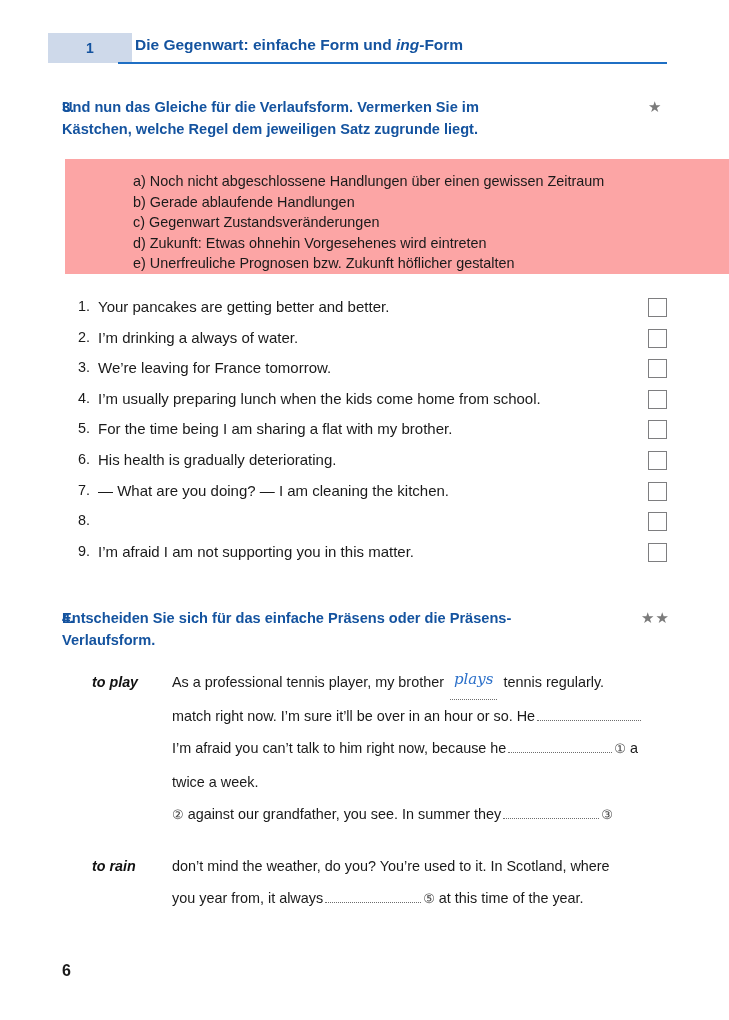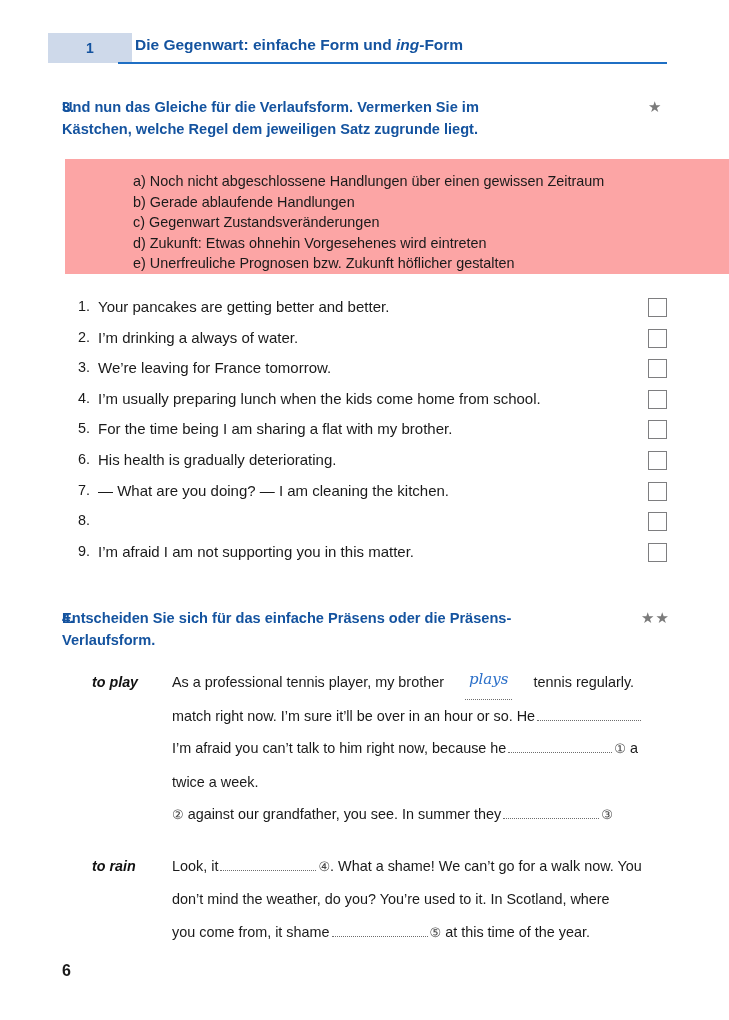--- a/index.html
+++ b/index.html
@@ -159,21 +159,21 @@
     height: 13px;
     margin: 0 2px;
   }
   .blank.w-long  { width: 104px; }
   .blank.w-med   { width: 96px; }
   .answer {
     display: inline-block;
     position: relative;
     border-bottom: 1.4px dotted #6d6d6d;
     padding: 0 4px;
-    margin: 0 17px;
+    margin: 0 2px;
   }
   .answer span {
     font-family: "DejaVu Serif", serif;
     font-style: italic;
     font-size: 15px;
     color: #2a6fc9;
     position: relative;
     top: -3px;
   }
   .circled { font-size: 13px; color: #444; }
@@ -293,27 +293,24 @@
         <span class="circled">②</span>
         <span>against our grandfather, you see. In summer they</span><span class="blank w-med"></span><span class="circled">③</span>
       </div>
     </div>
   </div>
 
   <div class="gf-block" style="margin-top:18px;">
     <span class="gf-label">to rain</span>
     <div class="gf-lines">
       <div class="gf-line">
-        <span>Look, it</span><span class="blank w-med"></span><span class="circled">④</span><span>. What a shame! We can’t go for a walk now. You</span>
-      </div>
-      <div class="gf-line">
         <span>don’t mind the weather, do you? You’re used to it. In Scotland, where</span>
       </div>
       <div class="gf-line">
-        <span>you come from, it shame</span><span class="blank w-med"></span><span class="circled">⑤</span>
+        <span>you year from, it always</span><span class="blank w-med"></span><span class="circled">⑤</span>
         <span>at this time of the year.</span>
       </div>
     </div>
   </div>
 
 </div>
 
 <div class="folio">6</div>
 
 </body></html>

